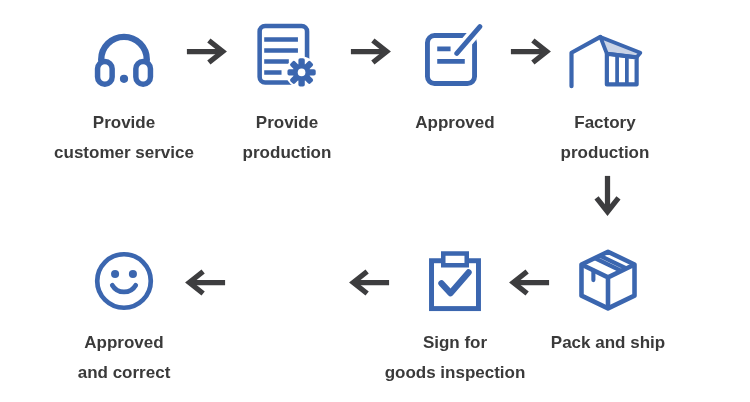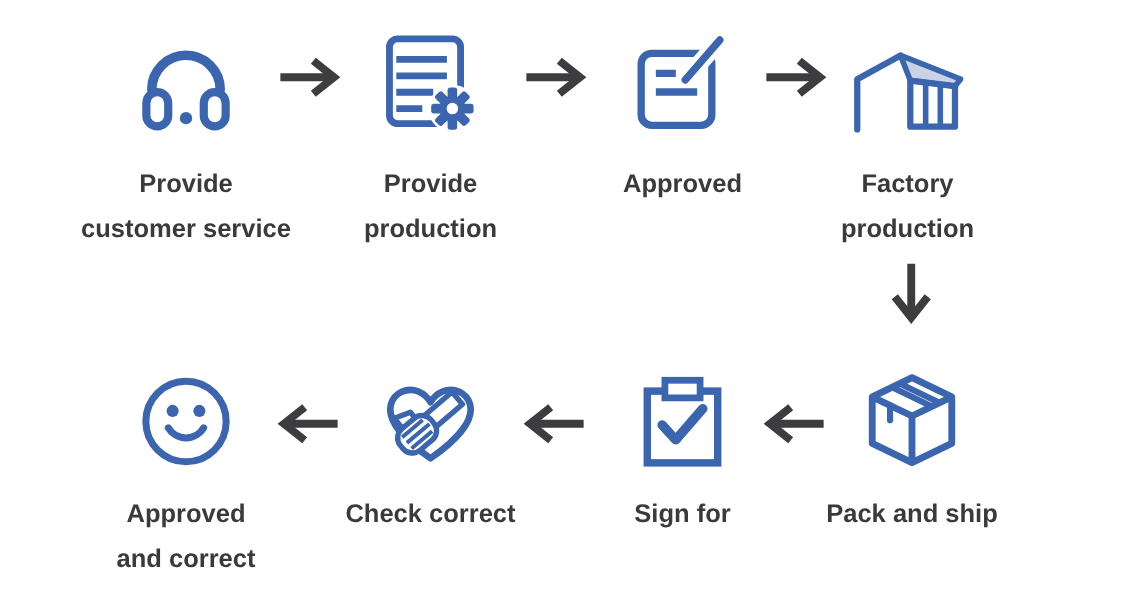--- a/index.html
+++ b/index.html
@@ -158,47 +158,31 @@
   <div class="step row-bottom" style="left:370px;top:240px">
     <div class="icon-wrap">
       <svg width="58" height="65" viewBox="0 0 64 72">
         <rect class="st" stroke-width="5.5" x="6" y="13" width="52" height="53"></rect>
         <rect class="clip" stroke-width="5" x="19" y="5" width="26" height="13"></rect>
         <path class="st" stroke-width="7" stroke-linecap="round" stroke-linejoin="round" d="M17 38 L27 49 L47 26"></path>
       </svg>
     </div>
     <div class="lbl">
       <div class="ln">Sign for</div>
+      <div class="ln">goods inspection</div>
     </div>
   </div>
 
   <div class="arrow" style="left:349px;top:268px">
     <svg width="42" height="29" viewBox="0 0 44 30">
       <path class="ars" stroke-width="5.5" d="M42 15 H8"></path>
       <path class="ars" stroke-width="5.5" d="M19 3.5 L4.5 15 L19 26.5"></path>
     </svg>
   </div>
 
-  <div class="step row-bottom" style="left:202px;top:240px">
-    <div class="icon-wrap">
-      <svg width="66" height="59" viewBox="0 0 74 66">
-        <path class="st" stroke-width="5" stroke-linejoin="round" d="M37 60 C14 44 4.5 30 7.5 19.5 C10 11 19.5 6.5 28 10 C31.8 11.6 35 14.5 37 18 C39 14.5 42.2 11.6 46 10 C54.5 6.5 64 11 66.5 19.5 C69.5 30 60 44 37 60 Z"></path>
-        <polygon class="handq" stroke-width="4" stroke-linejoin="round" points="53.1,10.4 60.9,19.6 33.9,42.6 26.1,33.4"></polygon>
-        <polygon class="handq" stroke-width="4" stroke-linejoin="round" points="10,30 22,25.5 27.5,32.5 15.5,37"></polygon>
-        <g transform="rotate(-40 27 42)">
-          <rect class="handq" stroke-width="4" x="12" y="31.5" width="30" height="21" rx="9"></rect>
-          <path class="st" stroke-width="3" d="M17 36.5 H37 M17 42 H39 M17 47.5 H37"></path>
-        </g>
-      </svg>
-    </div>
-    <div class="lbl">
-      <div class="ln">Check correct</div>
-      <div class="ln"></div>
-    </div>
-  </div>
 
   <div class="arrow" style="left:185px;top:268px">
     <svg width="42" height="29" viewBox="0 0 44 30">
       <path class="ars" stroke-width="5.5" d="M42 15 H8"></path>
       <path class="ars" stroke-width="5.5" d="M19 3.5 L4.5 15 L19 26.5"></path>
     </svg>
   </div>
 
   <div class="step row-bottom" style="left:39px;top:240px">
     <div class="icon-wrap">

